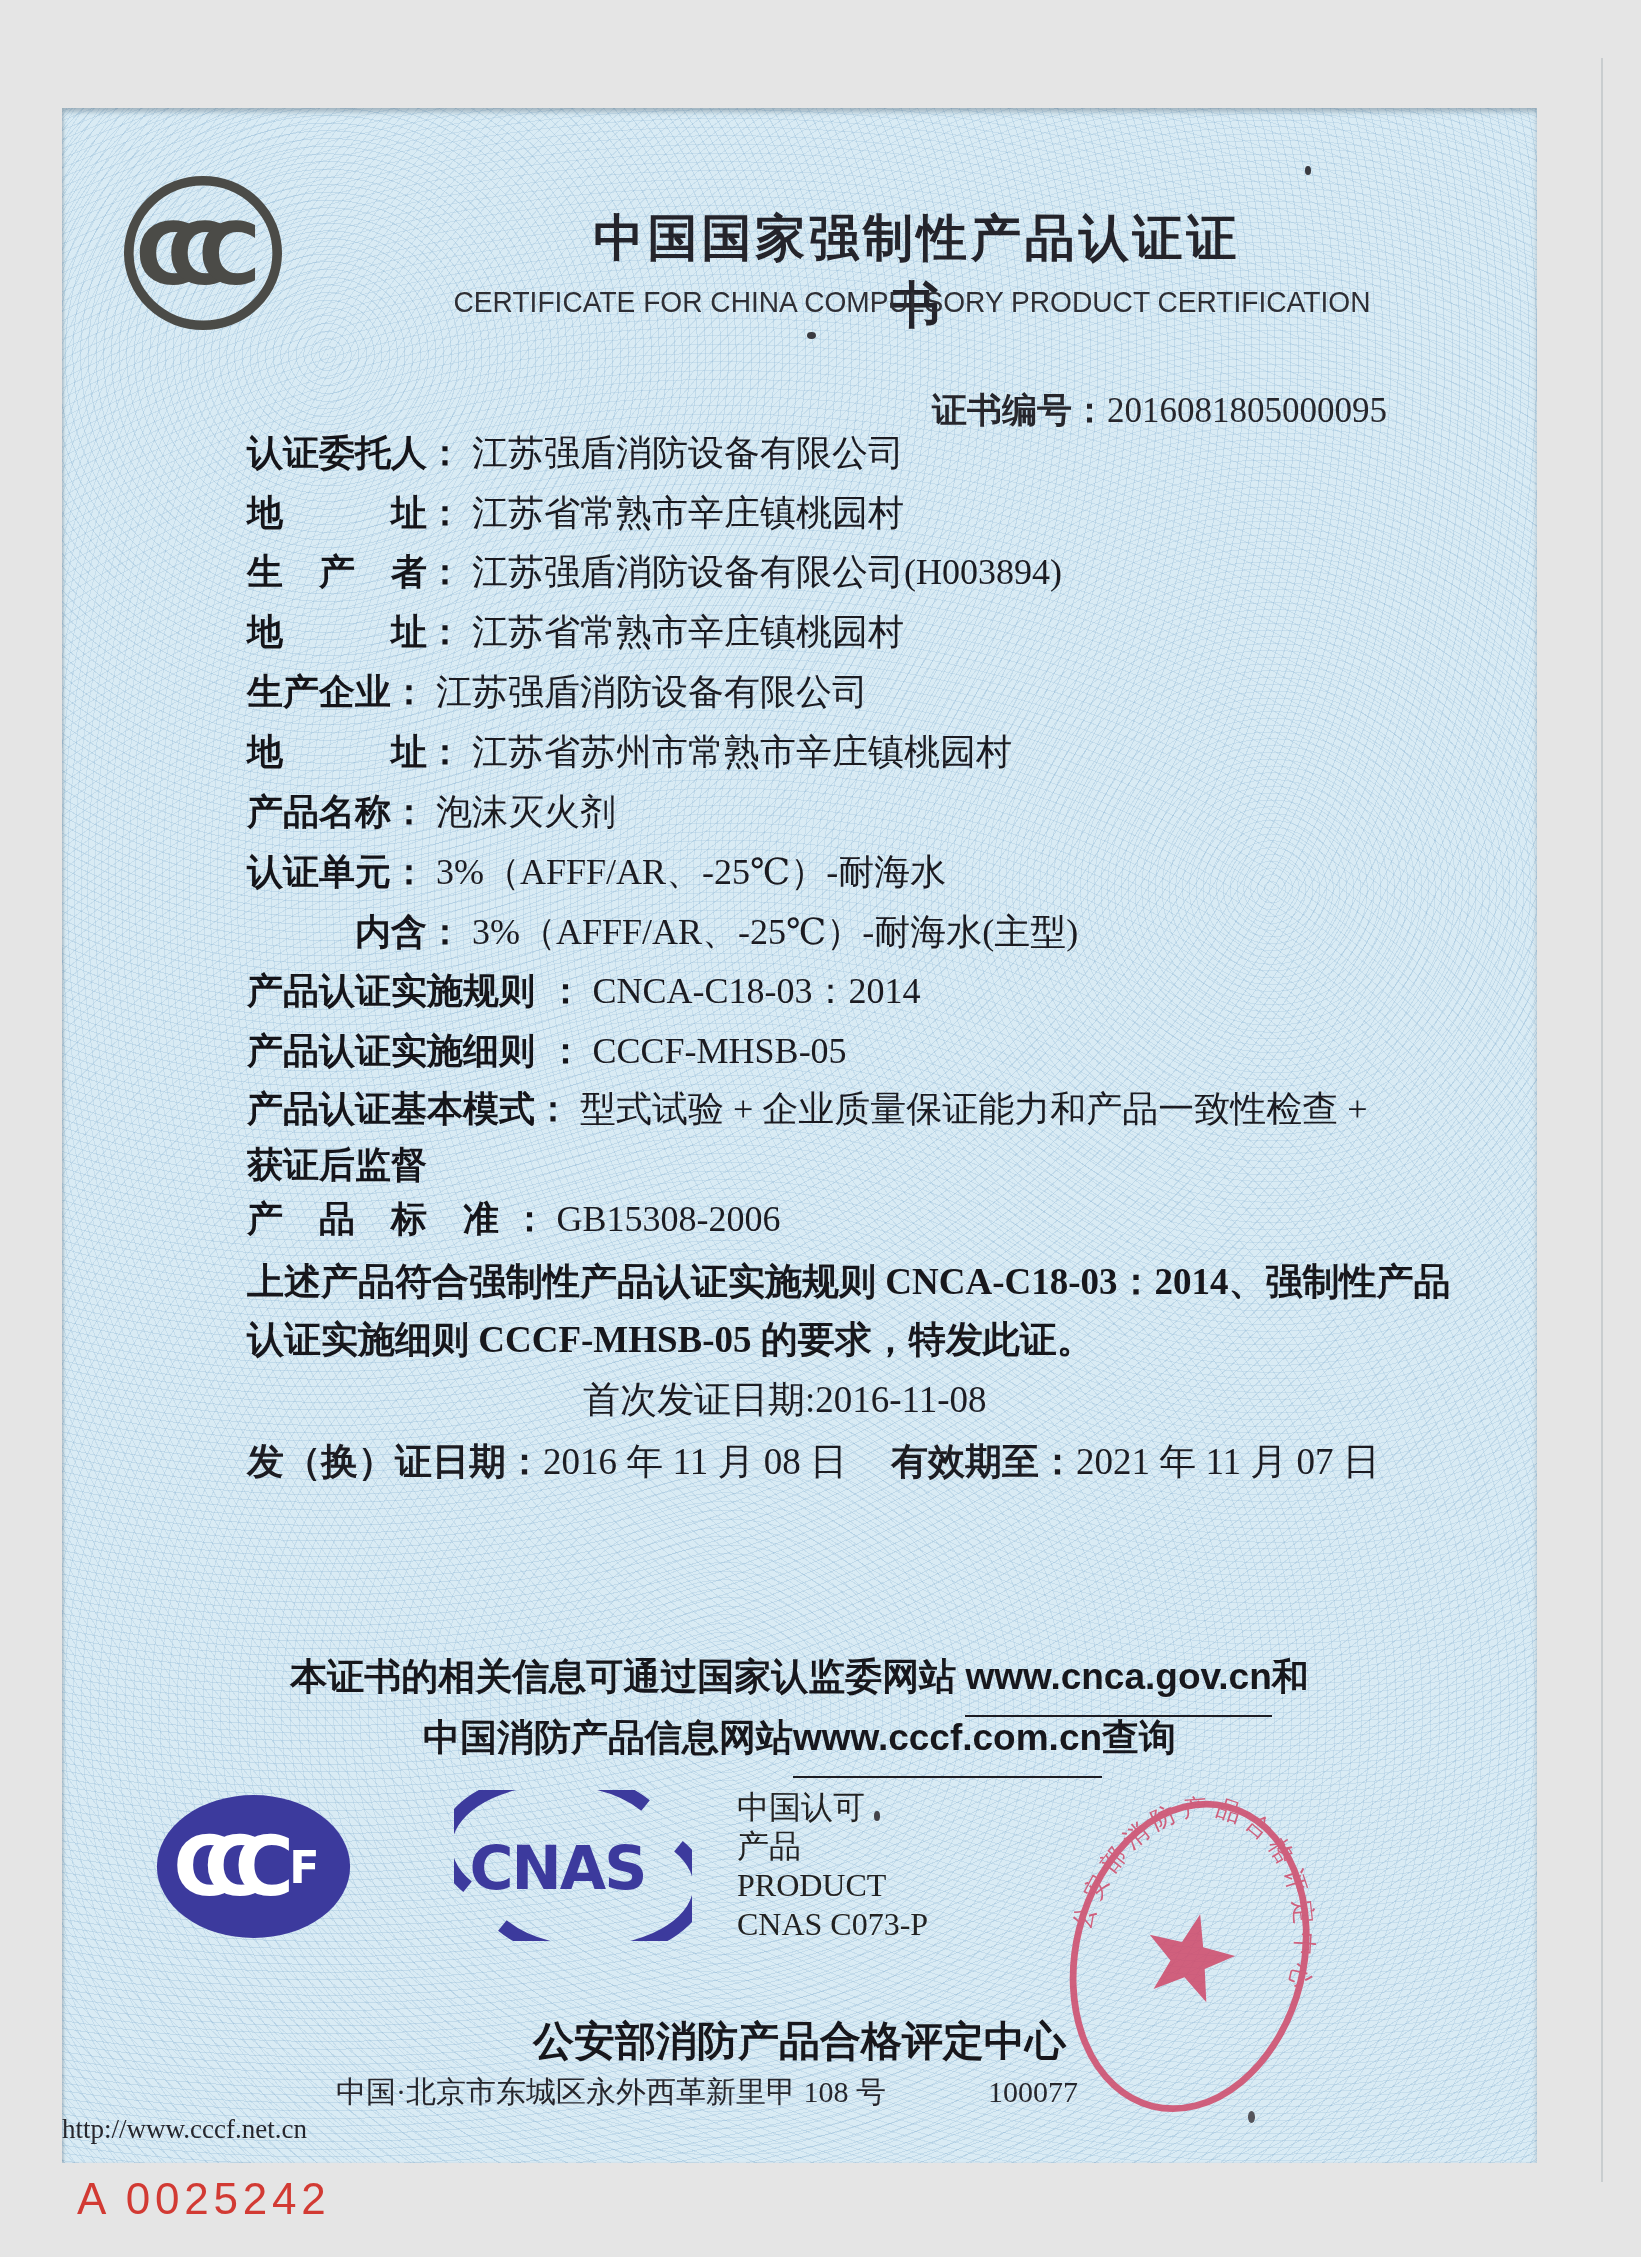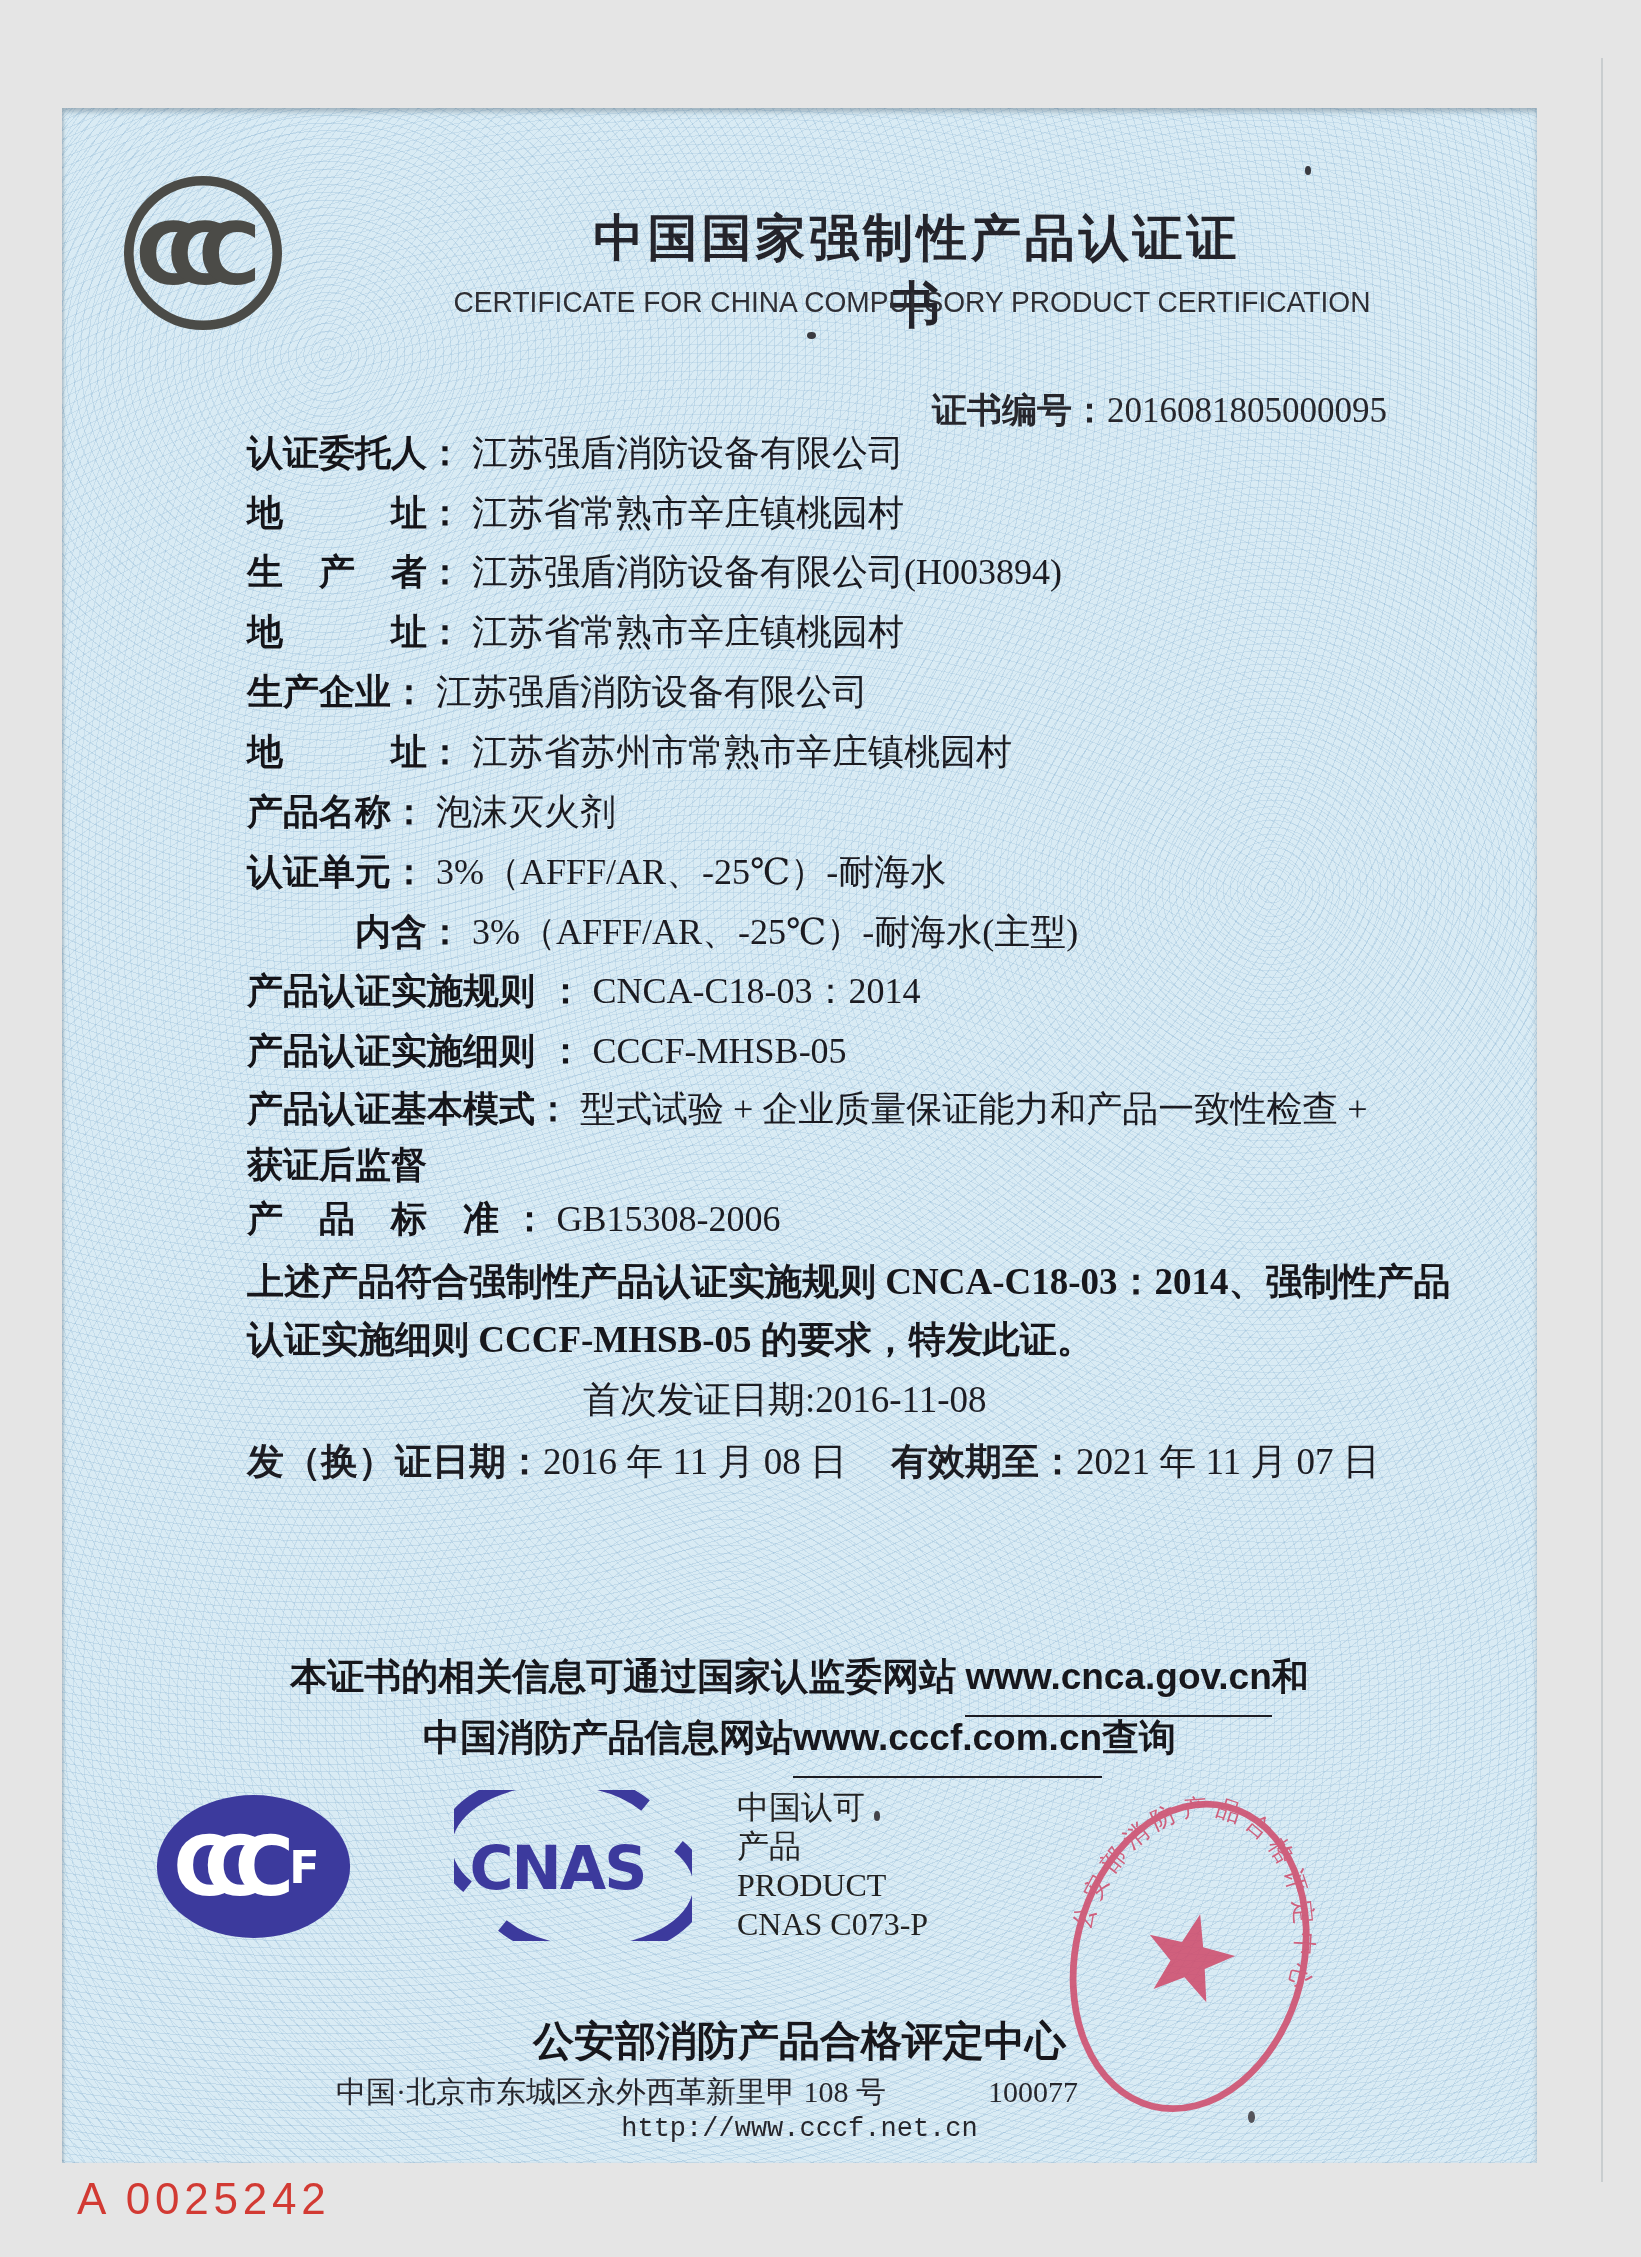--- a/index.html
+++ b/index.html
@@ -43,21 +43,21 @@
   .firstissue .lbl{font-weight:normal;text-align:right;}
   .issueline{left:247px;top:1437px;font-size:37px;white-space:nowrap;}
   .issueline .lbl{font-weight:bold;}
   .gap40{display:inline-block;width:44px;}
   .notice{position:absolute;left:62px;width:1475px;text-align:center;font-size:37px;color:#17171c;font-weight:bold;}
   .notice .url{font-weight:bold;font-family:"Liberation Sans","DejaVu Sans",sans-serif;border-bottom:2.9px solid #1c1c22;padding-bottom:18px;}
   .acc-text{left:737px;top:1788px;font-size:32px;line-height:39px;color:#222;font-family:Liberation Serif, serif;}
   .stamp-caption{left:1066px;top:1881px;font-size:34px;color:#222;z-index:5;letter-spacing:1px;}
   .issuer-name{left:62px;top:2014px;width:1475px;text-align:center;font-size:41px;font-weight:bold;color:#17171c;}
   .issuer-addr{left:62px;top:2072px;width:1290px;text-align:center;font-size:30px;color:#26262c;}
-  .issuer-url{left:62px;top:2114px;width:1475px;text-align:center;font-size:27px;color:#26262c;font-family:Liberation Mono, monospace;}
+  .issuer-url{left:62px;top:2114px;width:1475px;font-size:27px;color:#26262c;font-family:Liberation Serif, serif;}
   .serial{left:77px;top:2174px;font-size:44px;letter-spacing:4.8px;color:#d23a33;font-family:Liberation Sans, sans-serif;}
   .speck{position:absolute;background:#3a3a40;border-radius:50%;}
   svg text{font-family:"DejaVu Sans","Liberation Sans",sans-serif;}
 </style>
 </head>
 <body>
 
 <div class="page">
   <div class="paper"></div>
   <div class="scan-line"></div>

